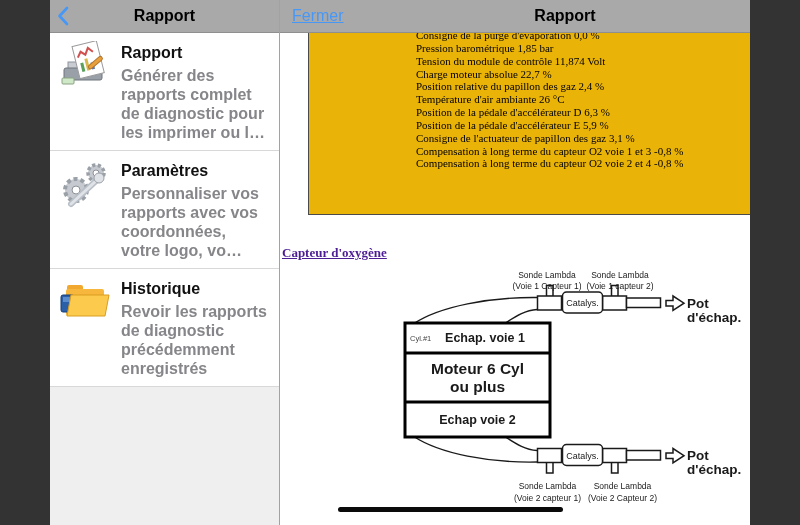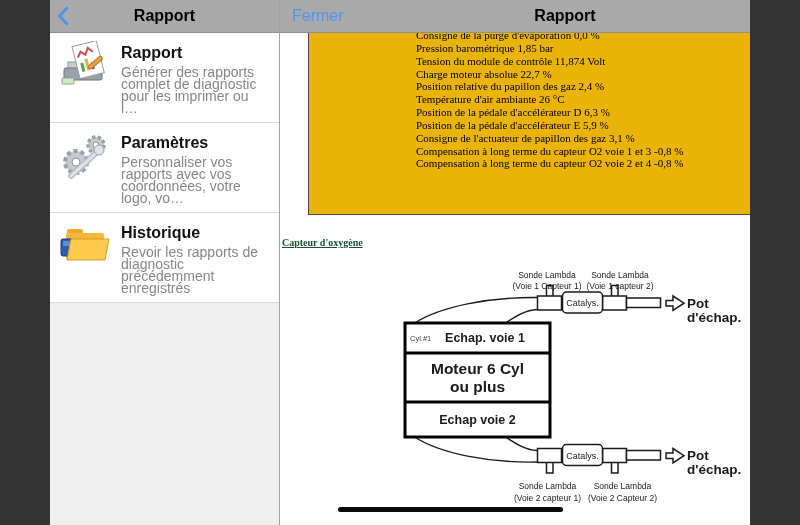--- a/index.html
+++ b/index.html
@@ -26,41 +26,41 @@
     display:flex; flex-direction:column;
   }
   .back-btn { display:flex; align-items:center; padding-left:6px; z-index:2; }
   .menu { background:#fff; }
   .menu-item {
     display:flex; gap:10px; padding:8px 8px 8px 9px; background:#fff;
     border-bottom:1px solid #d8d8d8; min-height:62px; align-items:flex-start;
   }
   .menu-item .texts { padding-top:3px; }
   .item-title { font-size:16px; font-weight:700; color:#111; margin-bottom:4px; }
-  .item-desc  { font-size:14px; color:#86868a; line-height:12px; width:148px; }
+  .item-desc  { font-size:16px; color:#86868a; line-height:19px; width:148px;font-weight:bold; }
   .menu-icon { flex:none; }
   
   .content {
     position:absolute; left:230px; top:0; width:570px; height:525px;
     display:flex; flex-direction:column; background:#fff;
   }
-  .close-label { font-size:16px; margin-left:12px; z-index:2; }
+  .close-label { font-size:16px; margin-left:12px; z-index:2;text-decoration:underline; }
   .nav-actions { position:absolute; right:10px; top:0; height:33px; display:flex; align-items:center; gap:14px; z-index:2; }
   .doc { position:relative; flex:1; overflow:hidden; background:#fff; }
   
   .data-box {
     position:absolute; left:28px; top:-24px; width:514px; height:206px;
     border:1px solid #4a4a4a; background:#eab308;
     padding:19px 4px 0 107px;
     font-family:"Liberation Serif", serif; font-size:11px; line-height:12.85px; color:#000;
   }
   .section-heading {
-    position:absolute; left:2px; top:204px;
-    font-family:"Liberation Serif", serif; font-size:10px; font-weight:700;
-    text-decoration:underline; color:#14532d;
+    position:absolute; left:2px; top:212px;
+    font-family:"Liberation Serif", serif; font-size:13px; font-weight:700;
+    text-decoration:underline; color:#4c1d95;
   }
   .diagram { position:absolute; left:0; top:227px; }
   .diagram text { font-family:"Liberation Sans", sans-serif; fill:#1a1a1a; }
   .diagram .lbl  { font-size:8.5px; }
   .diagram .cat  { font-size:9px; }
   .diagram .cyl  { font-size:7.5px; fill:#444; }
   .diagram .bold12 { font-size:12.5px; font-weight:700; }
   .diagram .bold15 { font-size:15.5px; font-weight:700; }
   .diagram .pot    { font-size:13.5px; font-weight:700; }
   .scroll-thumb {

